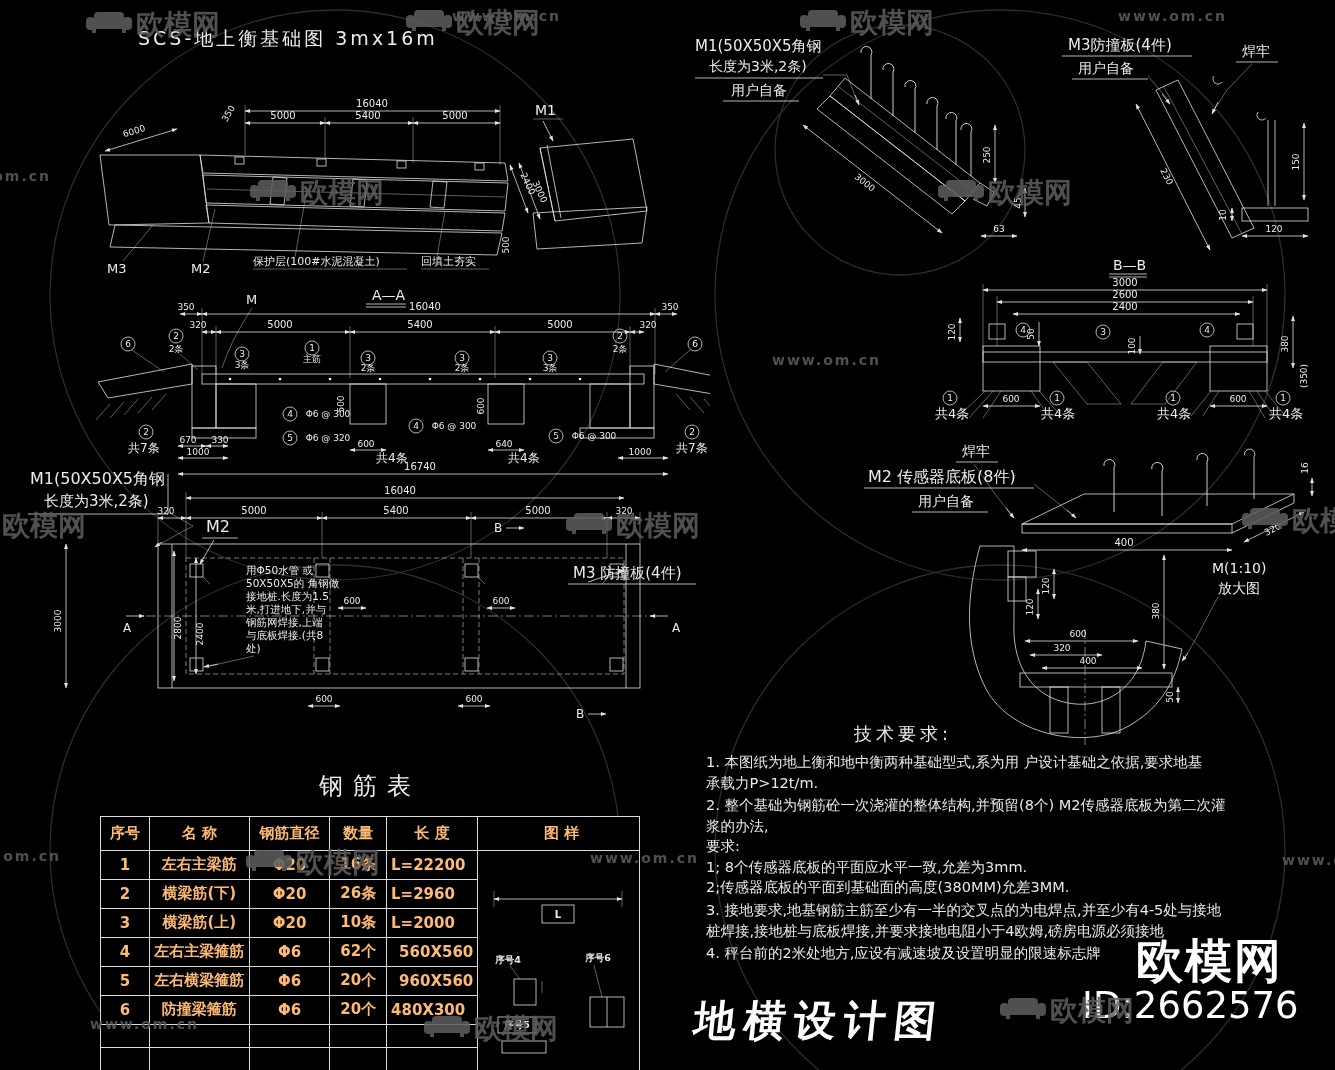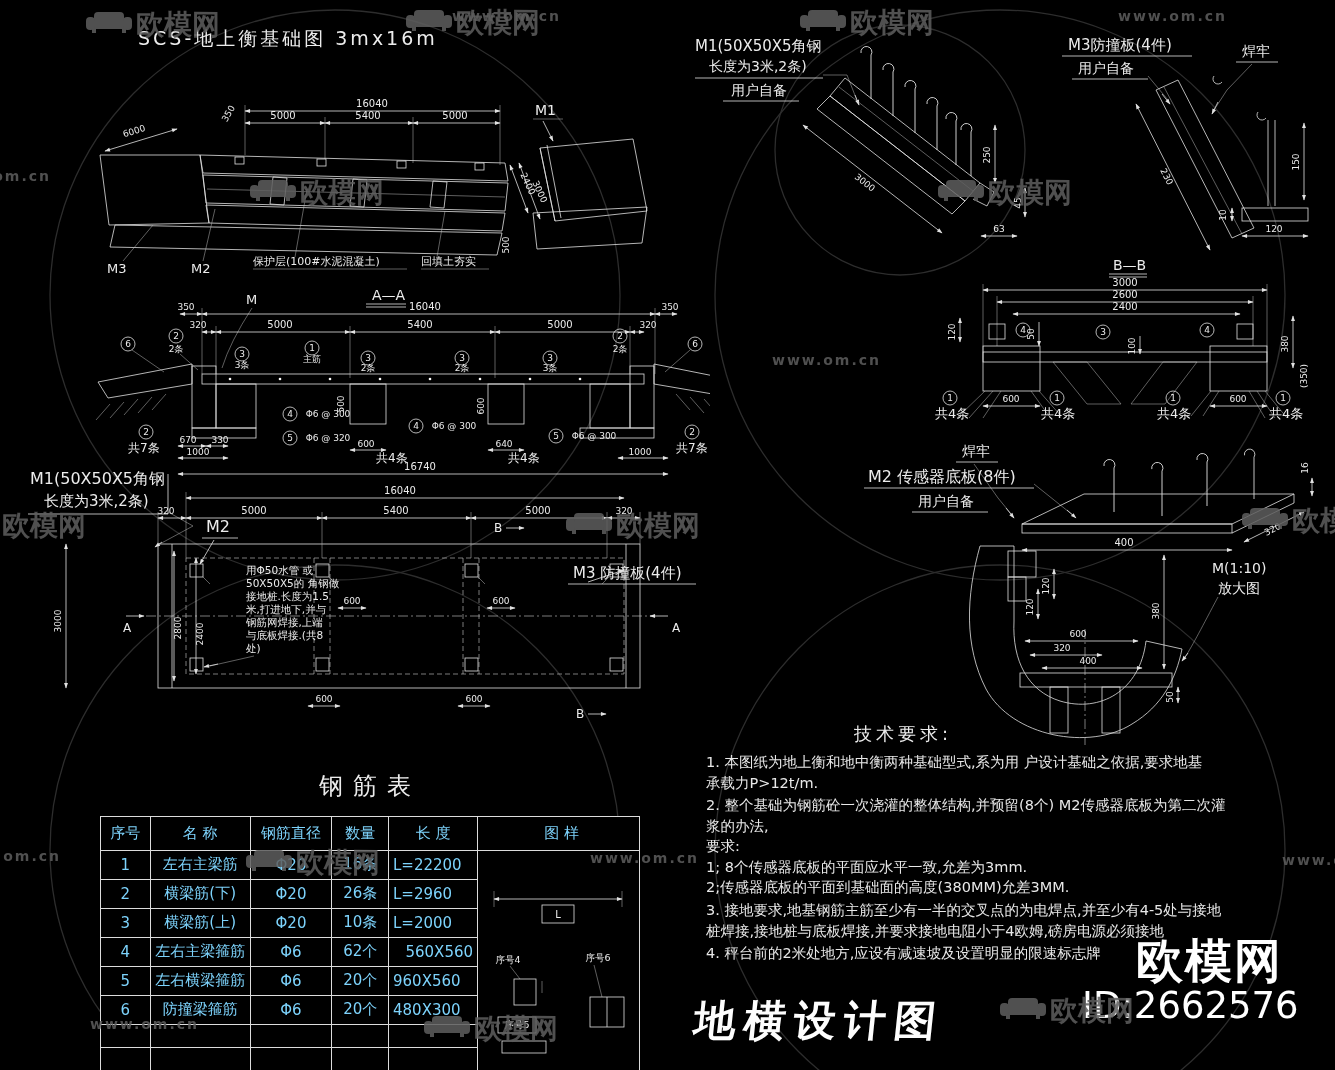--- a/index.html
+++ b/index.html
@@ -11,21 +11,21 @@
   .sthin{stroke:#bdbdbd;stroke-width:.5;fill:none;}
   .sdash{stroke:#cfcfcf;stroke-width:.6;fill:none;stroke-dasharray:5 3;}
   .sdd{stroke:#cfcfcf;stroke-width:.6;fill:none;stroke-dasharray:10 3 2 3;}
   text.t{fill:#ececec;font-size:10px;text-anchor:middle;font-family:"DejaVu Sans",sans-serif;}
   text.tc{fill:#ececec;font-size:13px;text-anchor:start;font-family:"DejaVu Sans",sans-serif;}
   text.tt{fill:#ececec;font-size:9px;text-anchor:middle;font-family:"DejaVu Sans",sans-serif;}
   .wm-url{position:absolute;color:#5e5e5e;font-size:14px;font-weight:bold;letter-spacing:2px;opacity:.85;white-space:nowrap;}
   .wm-logo{position:absolute;opacity:.85;}
   .title{position:absolute;left:138px;top:26px;font-size:19px;letter-spacing:3px;color:#ececec;white-space:nowrap;}
   .tbl{border-collapse:collapse;background:#000;}
-  .tbl td,.tbl th{border:1.2px solid #dcdcdc;color:#7dd3fc;font-weight:normal;
+  .tbl td,.tbl th{border:1.2px solid #dcdcdc;color:#fdba74;font-weight:bold;
        font-size:15px;text-align:center;padding:0 4px;white-space:nowrap;}
   .tech{position:absolute;left:706px;top:722px;width:640px;}
   .tech h3{margin:0 0 6px 148px;font-size:18px;font-weight:normal;letter-spacing:4px;color:#ececec;}
   .tech .ti{white-space:pre-line;font-size:14.5px;line-height:1.42;color:#e8e8e8;margin-bottom:2px;}
   .footer-title{position:absolute;left:694px;top:993px;font-size:42px;letter-spacing:8px;color:#fdfdfd;
        transform:skewX(-6deg);font-weight:bold;white-space:nowrap;}
   .brand-big{position:absolute;left:1136px;top:930px;font-size:47px;font-weight:bold;color:#fff;letter-spacing:2px;}
   .brand-id{position:absolute;left:1082px;top:984px;font-size:37px;color:#fff;white-space:nowrap;}
 </style>
 </head>
@@ -607,21 +607,21 @@
       <td>左右主梁箍筋</td>
       <td>Φ6</td>
       <td>62个</td>
       <td style="text-align:right">560X560</td>
     </tr>
     <tr style="height:27px">
       <td>5</td>
       <td>左右横梁箍筋</td>
       <td>Φ6</td>
       <td>20个</td>
-      <td style="text-align:left">960X560</td>
+      <td style="text-align:right">960X560</td>
     </tr>
     <tr style="height:27px">
       <td>6</td>
       <td>防撞梁箍筋</td>
       <td>Φ6</td>
       <td>20个</td>
       <td style="text-align:left">480X300</td>
     </tr>
     <tr style="height:22px">
             <td></td>

